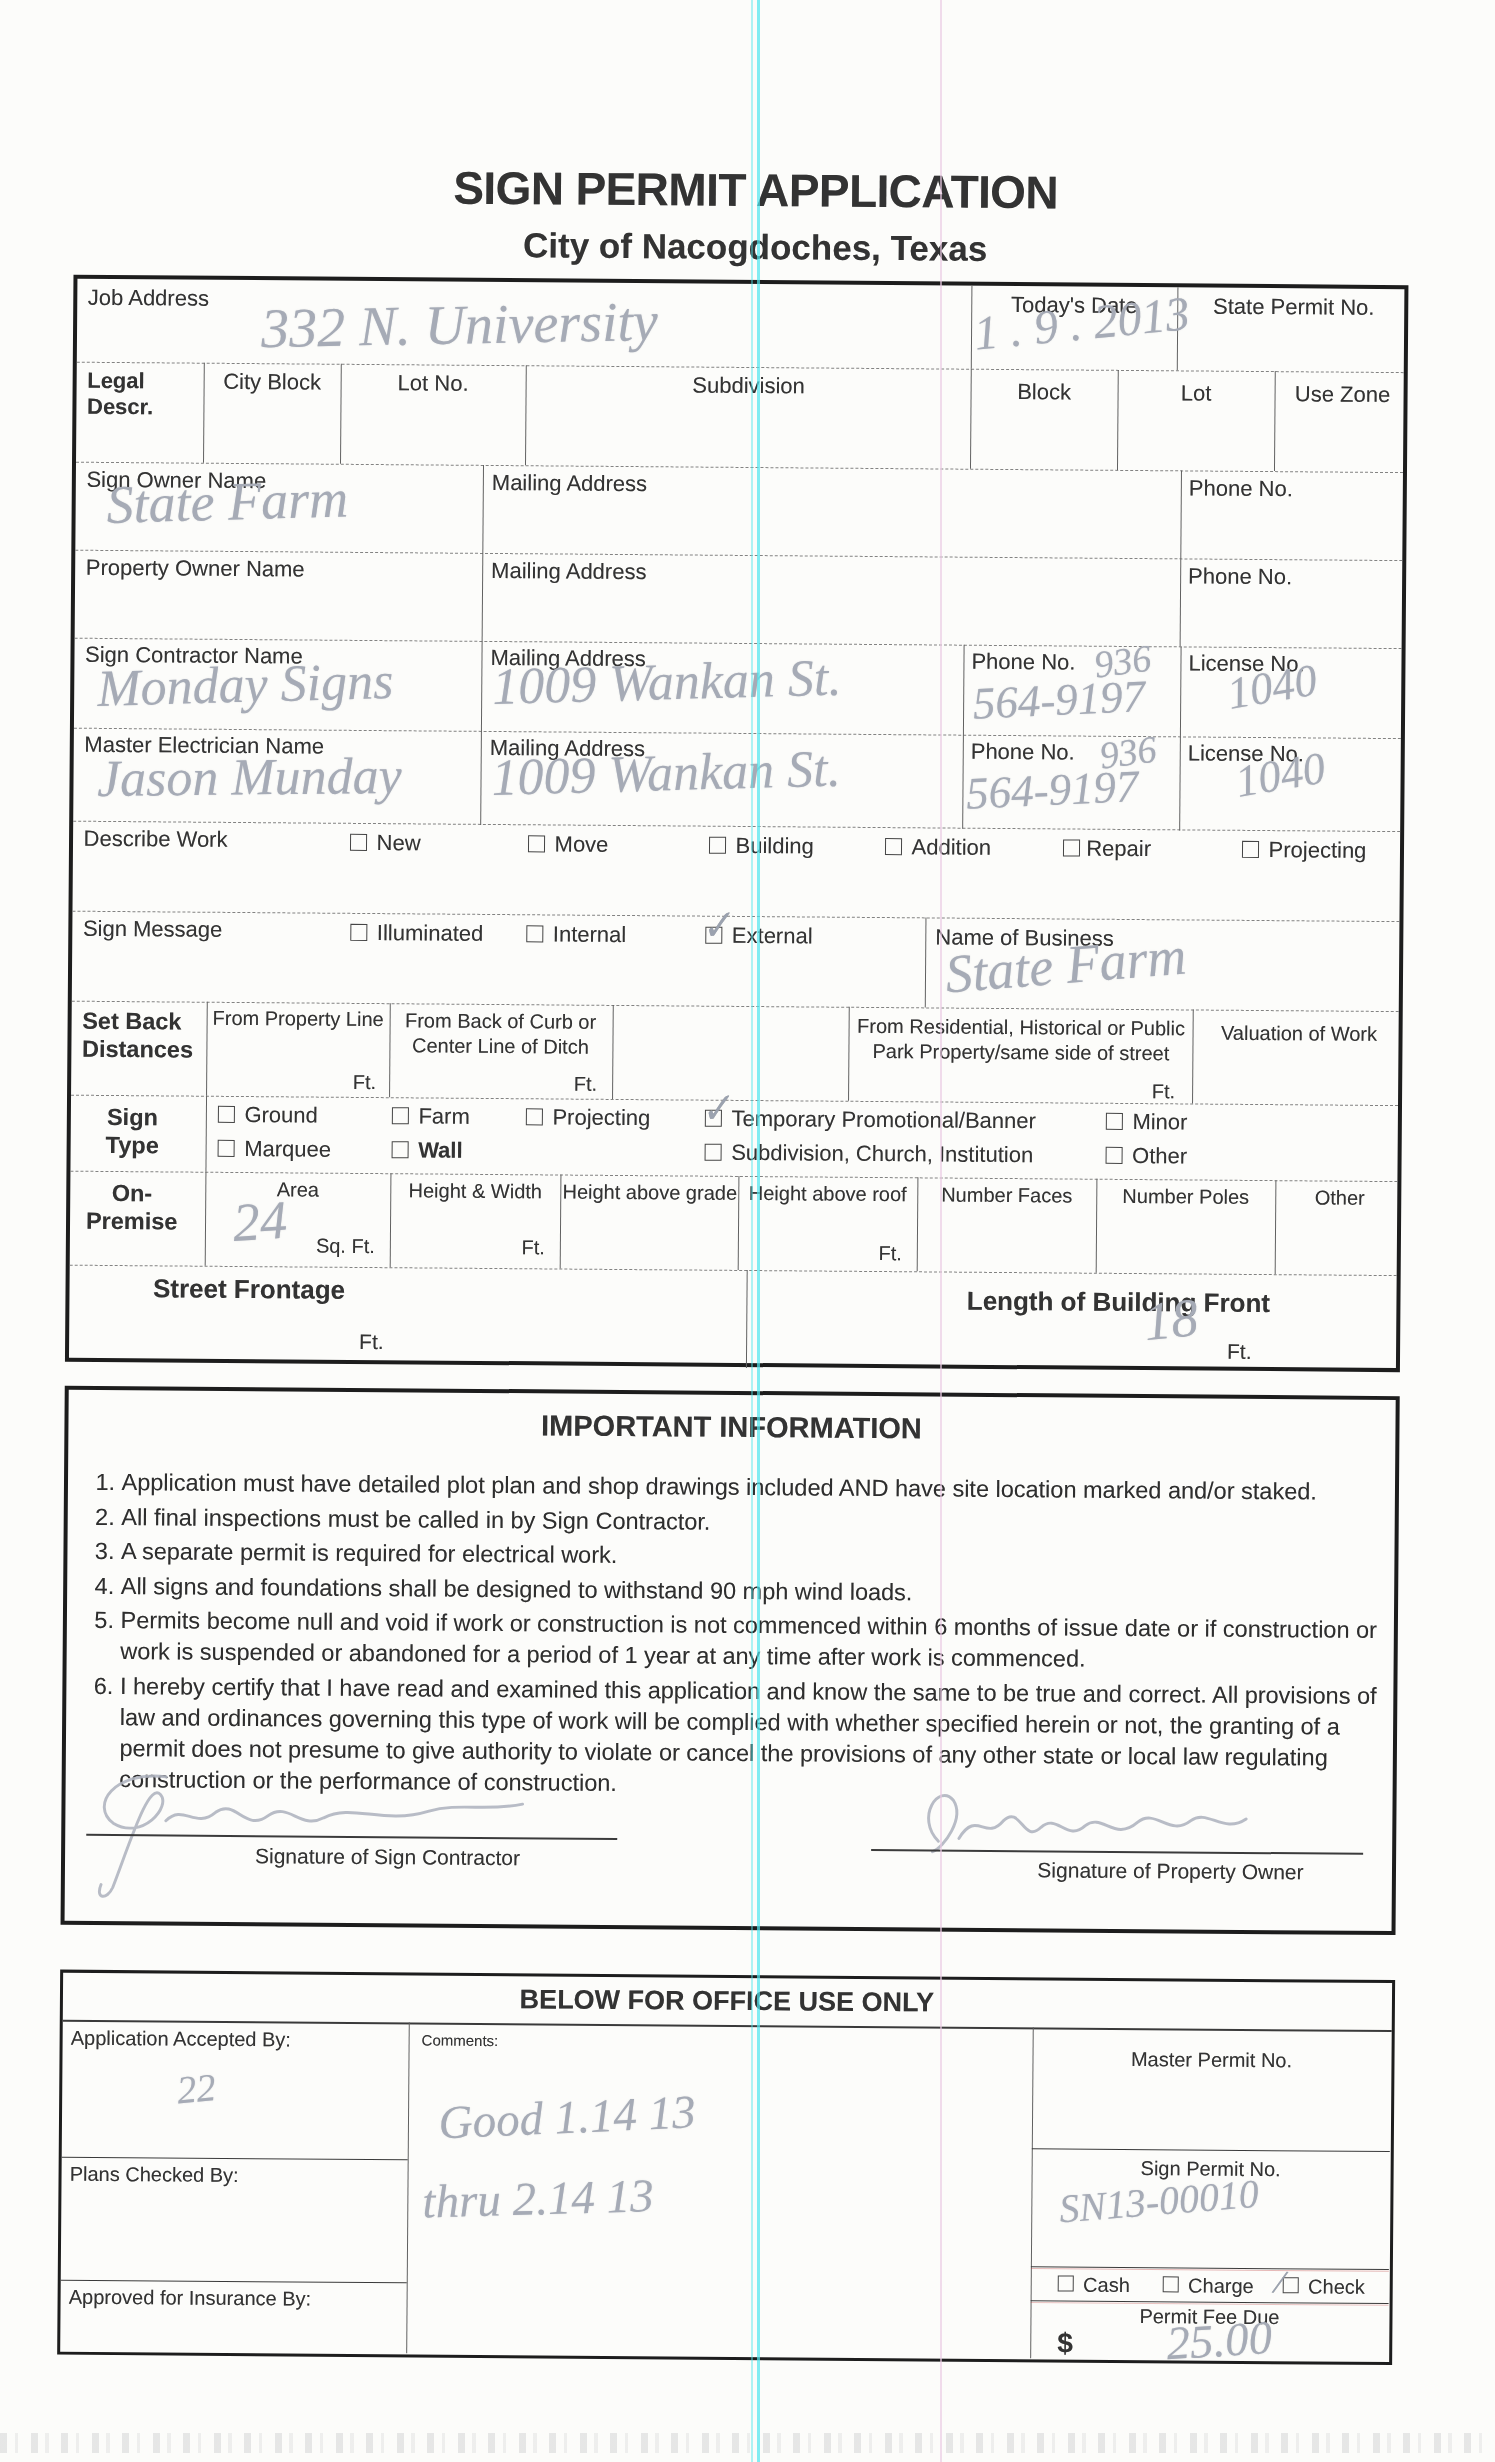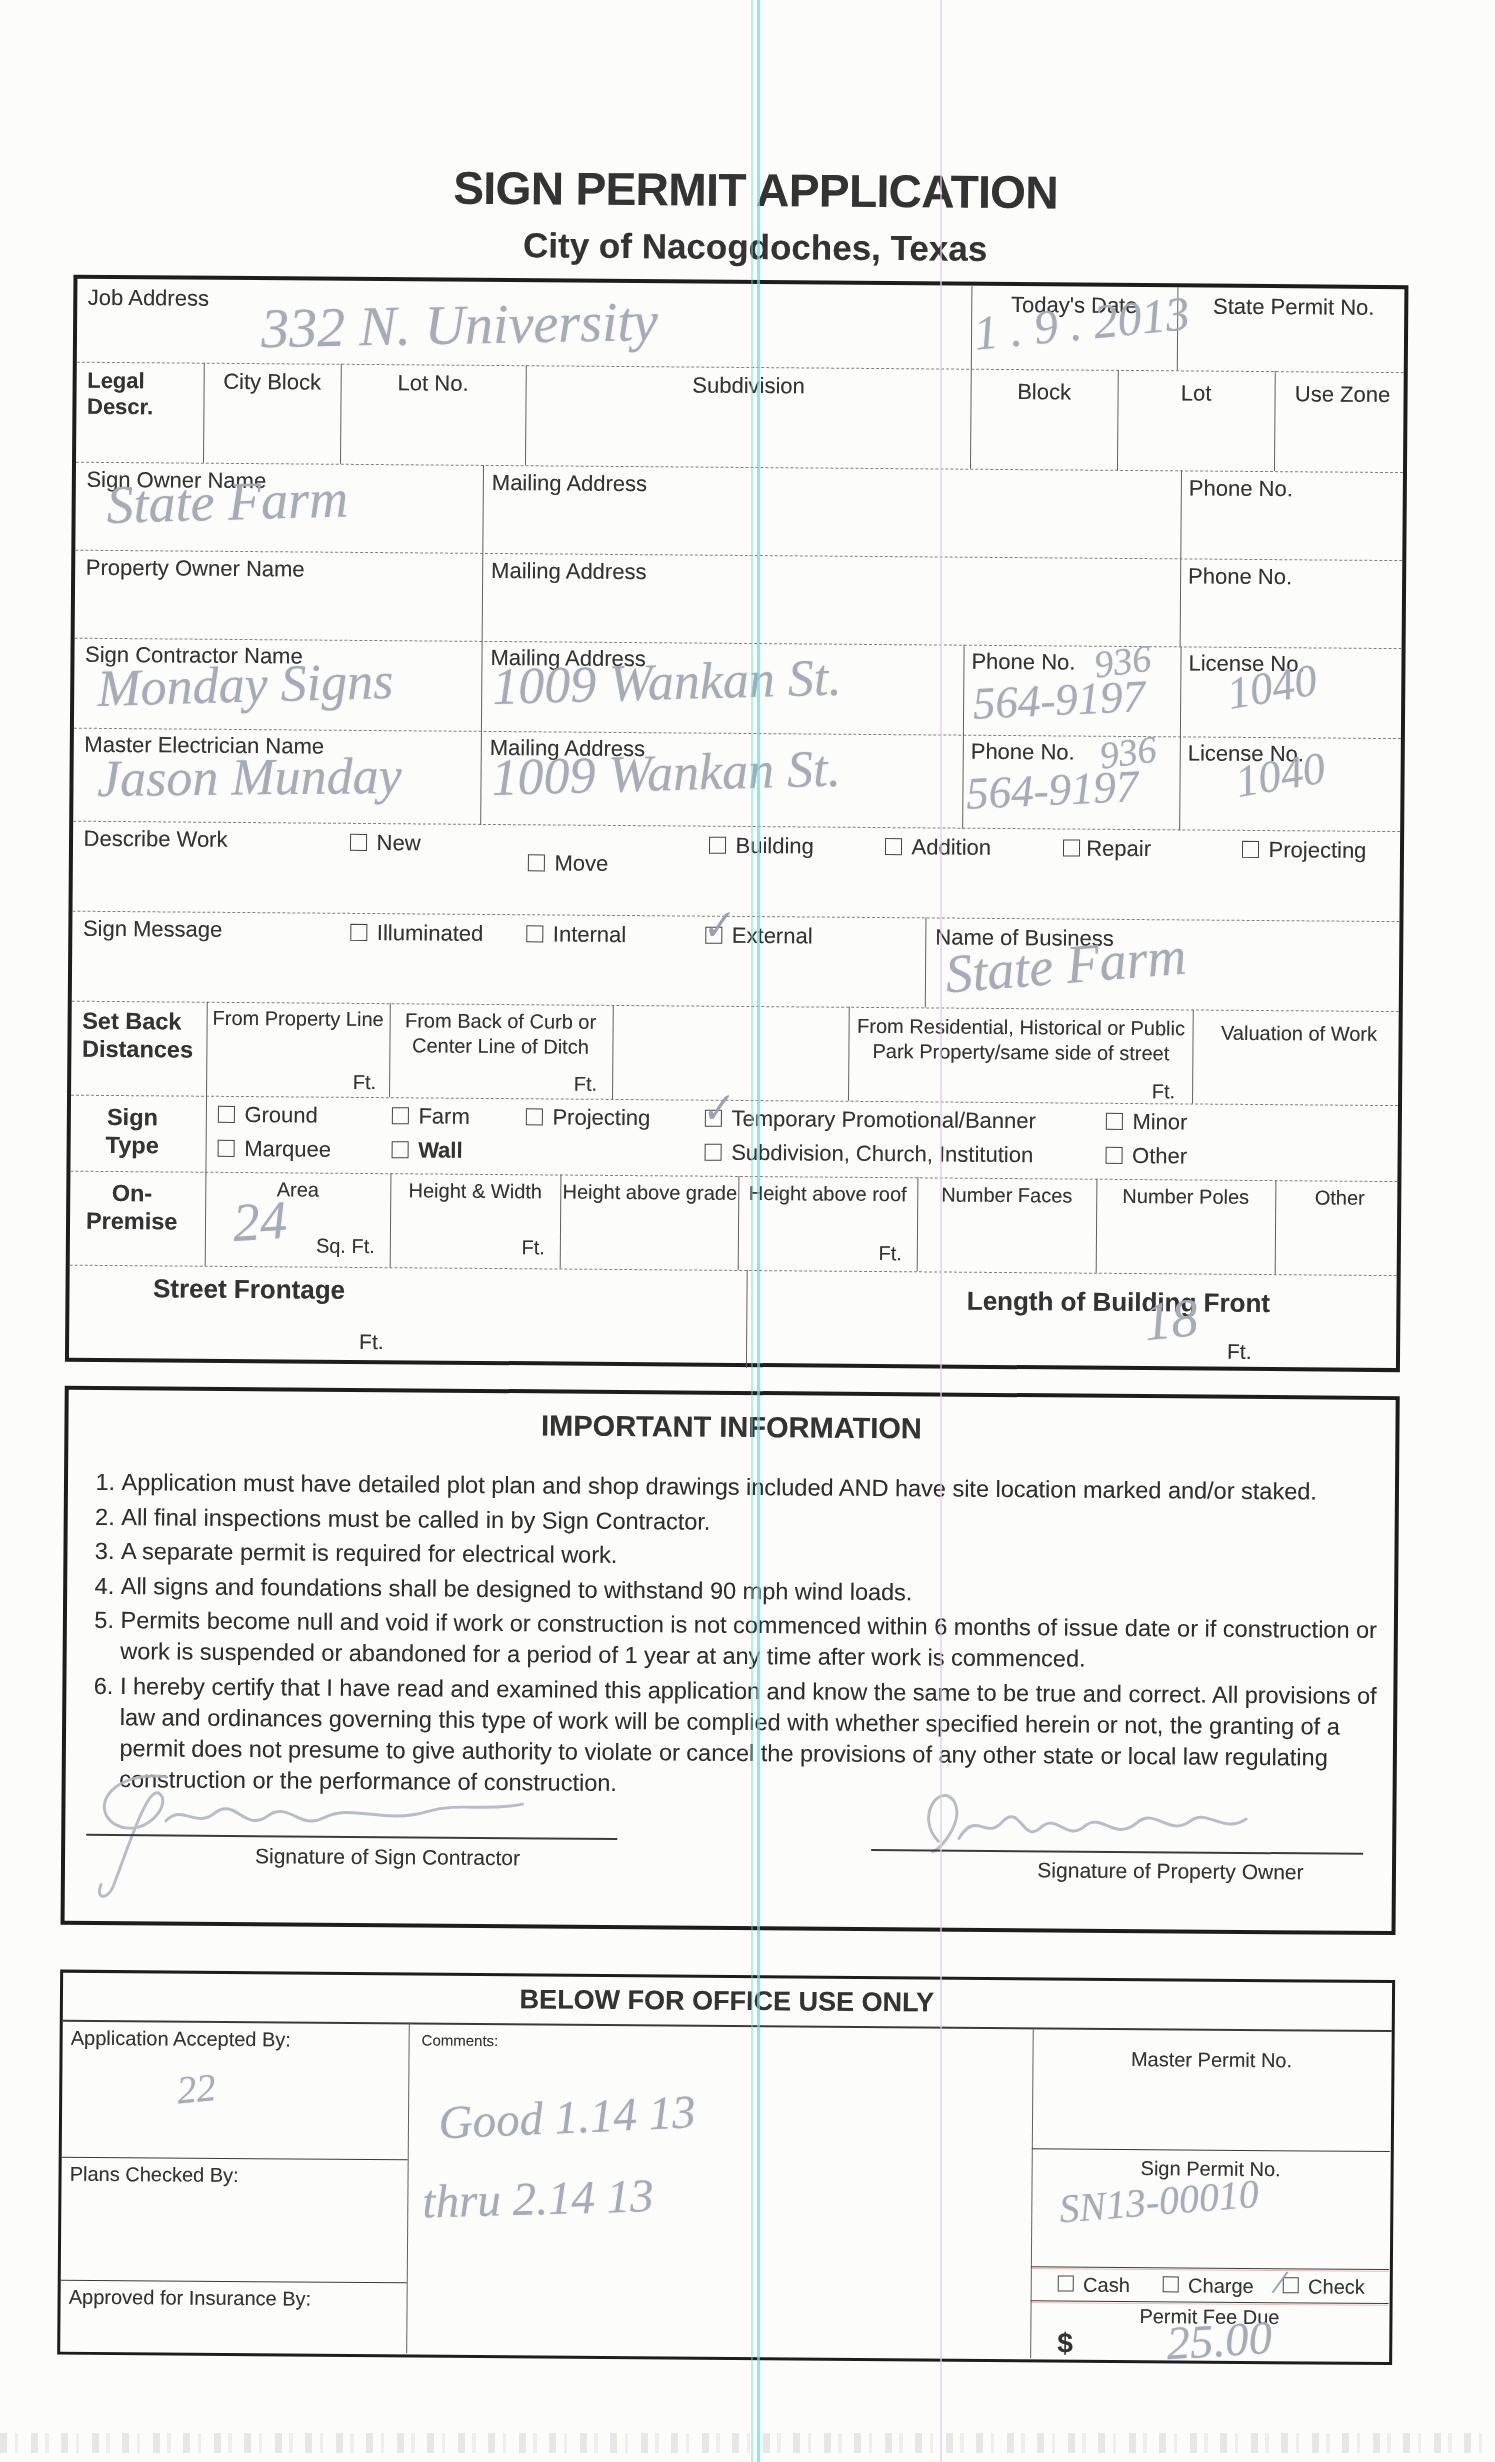--- a/index.html
+++ b/index.html
@@ -127,21 +127,21 @@
     <div class="hw" style="left:419px;top:466px;font-size:52px;transform:rotate(-2deg);">1009 Wankan St.</div>
     <div class="hw" style="left:1029px;top:447px;font-size:38px;transform:rotate(-8deg);">936</div>
     <div class="hw" style="left:894px;top:482px;font-size:45px;transform:rotate(-3deg);">564-9197</div>
     <div class="hw" style="left:1167px;top:468px;font-size:45px;transform:rotate(-10deg);">1040</div>
 
     <div class="lab" style="left:10.6px;top:547px;">Describe Work</div>
     <span class="cb" style="left:277px;top:549px;">
           <span class="bx"></span>
           <span>New</span>
         </span>
-    <span class="cb" style="left:455px;top:549px;margin-top:19px;">
+    <span class="cb" style="left:455px;top:549px;">
           <span class="bx"></span>
           <span>Move</span>
         </span>
     <span class="cb" style="left:636px;top:549px;">
           <span class="bx"></span>
           <span>Building</span>
         </span>
     <span class="cb" style="left:812px;top:549px;">
           <span class="bx"></span>
           <span>Addition</span>

